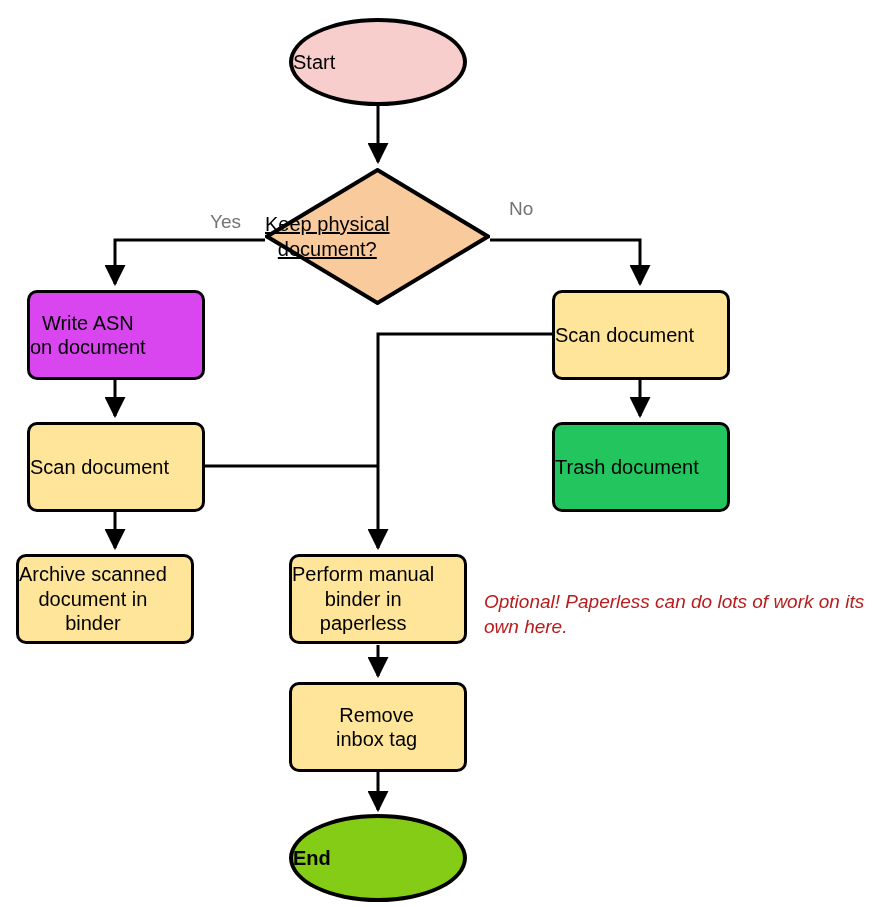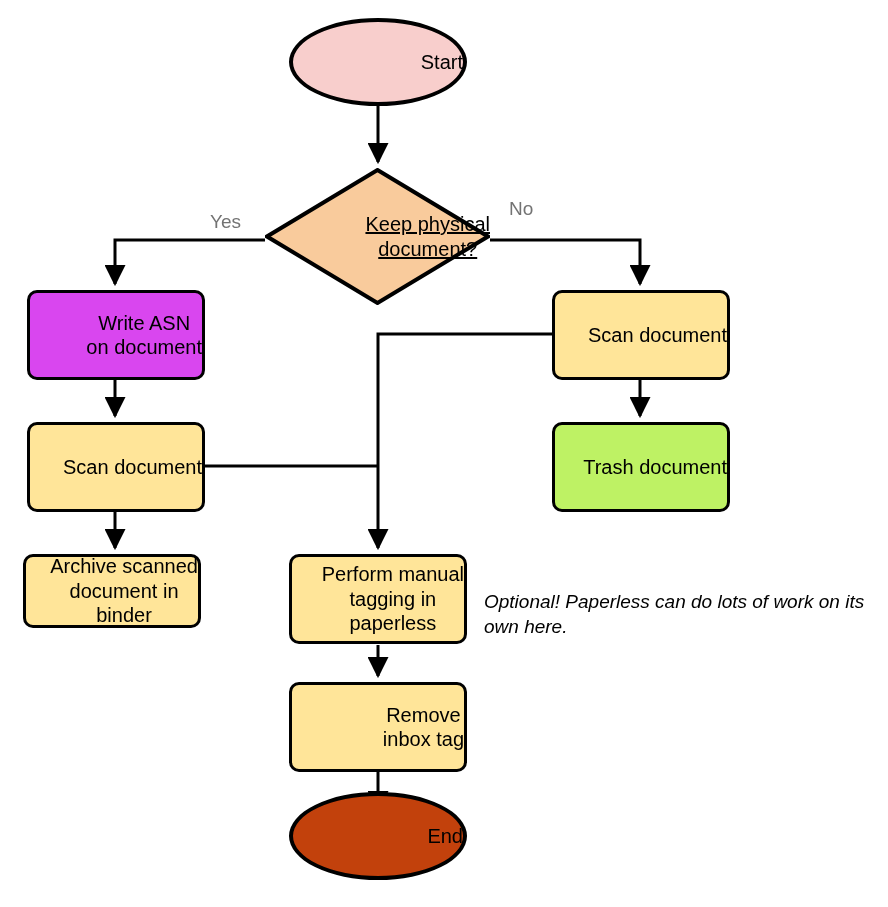--- a/index.html
+++ b/index.html
@@ -22,21 +22,21 @@
     left: 0;
     top: 0;
     width: 888px;
     height: 907px;
   }
   .node {
     position: absolute;
     box-sizing: border-box;
     display: flex;
     align-items: center;
-    justify-content: flex-end;
+    justify-content: flex-start;
     text-align: center;
     color: #000000;
     font-size: 20px;
     line-height: 1.22;
     white-space: pre-line;
     z-index: 3;
   }
   .node-process {
     border: 3px solid #000000;
     border-radius: 10px;
@@ -66,21 +66,21 @@
     position: absolute;
     font-size: 19px;
     color: #737373;
     z-index: 4;
     white-space: nowrap;
   }
   .annotation {
     position: absolute;
     font-size: 19px;
     font-style: italic;
-    color: #000000;
+    color: #b91c1c;
     line-height: 1.3;
     z-index: 4;
   }
 </style>
 </head>
 <body>
 
 <div id="canvas">
 
   <svg id="edges" viewBox="0 0 888 907" xmlns="http://www.w3.org/2000/svg">
@@ -120,44 +120,44 @@
 
   <div class="node node-process" style="left:27px; top:290px; width:178px; height:90px; background:#d946ef;">
     <span>Write ASN
 on document</span>
   </div>
 
   <div class="node node-process" style="left:27px; top:422px; width:178px; height:90px; background:#ffe599;">
     <span>Scan document</span>
   </div>
 
-  <div class="node node-process" style="left:23px; top:554px; width:178px; height:74px; background:#ffe599;padding-left:24px;">
+  <div class="node node-process" style="left:16px; top:554px; width:178px; height:90px; background:#ffe599;">
     <span>Archive scanned
 document in
 binder</span>
   </div>
 
   <div class="node node-process" style="left:552px; top:290px; width:178px; height:90px; background:#ffe599;">
     <span>Scan document</span>
   </div>
 
-  <div class="node node-process" style="left:552px; top:422px; width:178px; height:90px; background:#bef264;">
+  <div class="node node-process" style="left:552px; top:422px; width:178px; height:90px; background:#22c55e;">
     <span>Trash document</span>
   </div>
 
   <div class="node node-process" style="left:289px; top:554px; width:178px; height:90px; background:#ffe599;">
     <span>Perform manual
-tagging in
+binder in
 paperless</span>
   </div>
 
-  <div class="node node-process" style="left:289px; top:682px; width:178px; height:90px; background:#ffe599;">
+  <div class="node node-process" style="left:289px; top:682px; width:178px; height:90px; background:#ffe599;padding-left:44px;">
     <span>Remove
 inbox tag</span>
   </div>
 
-  <div class="node node-terminal" style="left:289px; top:792px; width:178px; height:88px; background:#c2410c;">
+  <div class="node node-terminal" style="left:289px; top:814px; width:178px; height:88px; background:#84cc16;font-weight:bold;">
     <span>End</span>
   </div>
 
   <div class="annotation" style="left:484px; top:590px; width:400px;">Optional! Paperless can do lots of work on its own here.</div>
 
 </div>
 
 </body></html>

